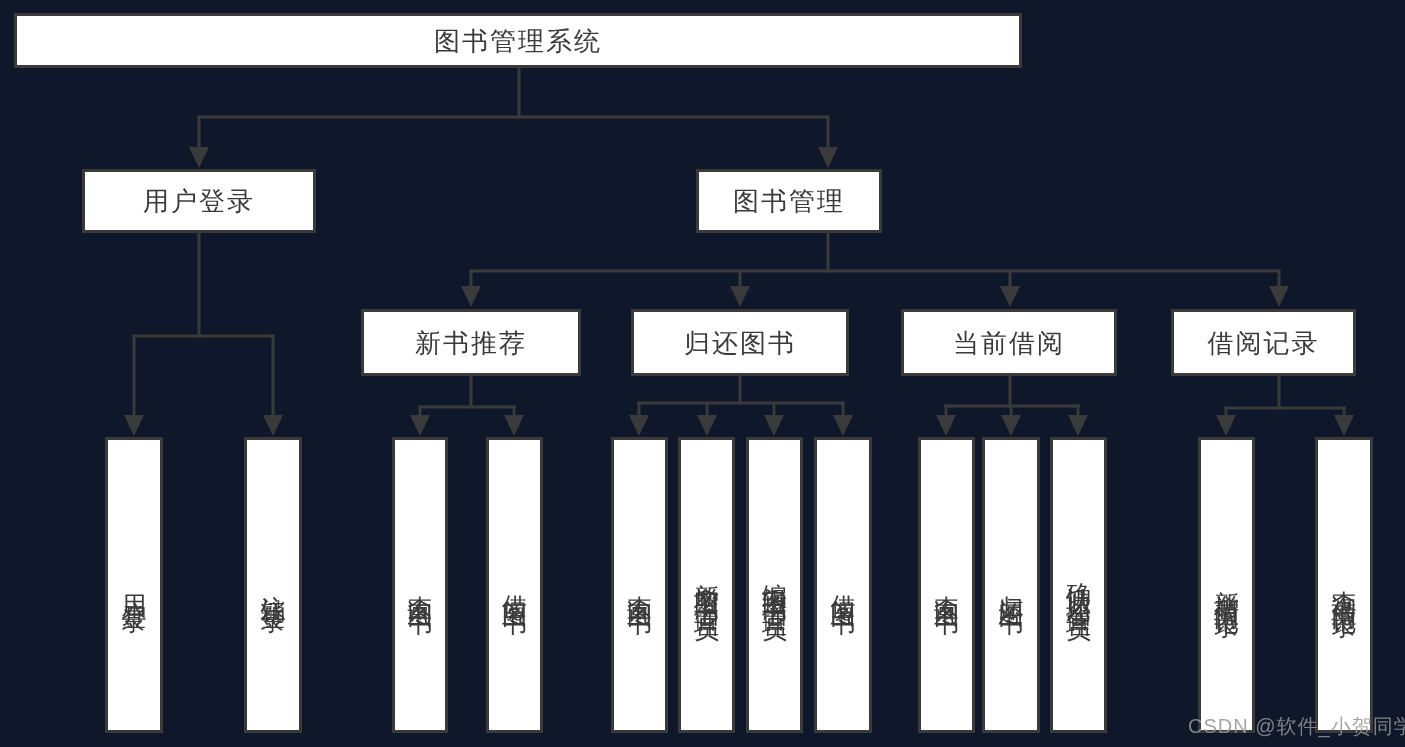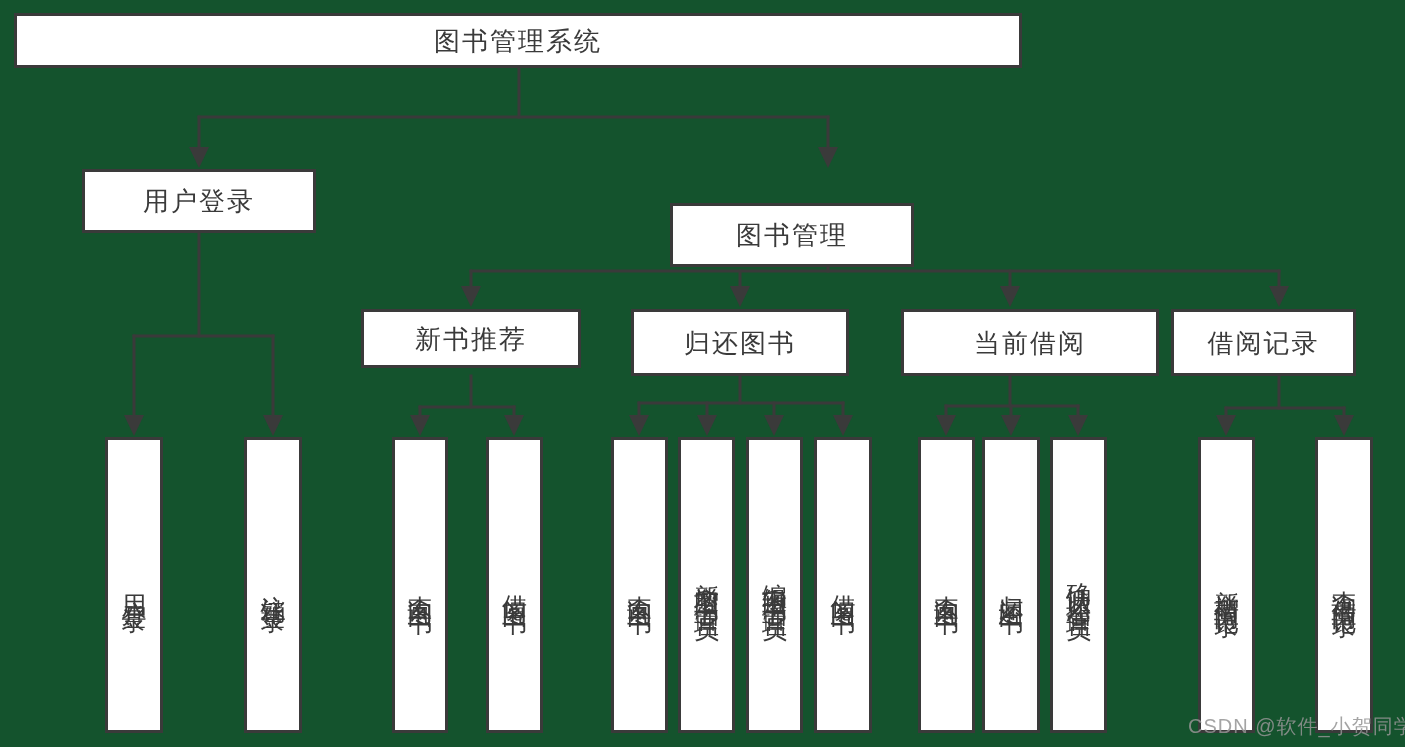--- a/index.html
+++ b/index.html
@@ -1,19 +1,19 @@
 <!DOCTYPE html>
 <html><head>
 <meta charset="utf-8">
 <style>
   html,body{margin:0;padding:0;background:#ffffff;}
   .canvas{
     position:relative;
     width:1405px;height:747px;
-    background:#14532d;
+    background:#0f172a;
     font-family:"Liberation Sans","DejaVu Sans",sans-serif;
     color:#3a3a3a;
     overflow:hidden;
   }
   svg.connectors{position:absolute;left:0;top:0;z-index:1;}
   .box{
     position:absolute;
     box-sizing:border-box;
     border:3px solid #3a3a3a;
     background:#ffffff;
@@ -31,24 +31,24 @@
     writing-mode:vertical-rl;
     text-orientation:mixed;
     font-size:25px;
     letter-spacing:5px;
     line-height:1;
     white-space:nowrap;
   }
   
   #n-root{left:14px;top:13px;width:1008px;height:55px;}
   #n-user-login{left:82px;top:169px;width:234px;height:64px;}
-  #n-book-mgmt{left:670px;top:169px;width:244px;height:64px;margin-top:34px;}
-  #n-new-book-rec{left:361px;top:309px;width:220px;height:59px;}
+  #n-book-mgmt{left:696px;top:169px;width:186px;height:64px;}
+  #n-new-book-rec{left:361px;top:309px;width:220px;height:67px;}
   #n-book-borrow{left:631px;top:309px;width:218px;height:67px;}
-  #n-current-borrow{left:901px;top:309px;width:258px;height:67px;}
+  #n-current-borrow{left:901px;top:309px;width:216px;height:67px;}
   #n-borrow-records{left:1171px;top:309px;width:185px;height:67px;}
   
   #l-user-login{left:105px;width:58px;}
   #l-logout{left:244px;width:58px;}
   #l-query-book-rec{left:392px;width:56px;}
   #l-borrow-book-rec{left:486px;width:57px;}
   #l-query-book-borrow{left:611px;width:57px;}
   #l-add-book{left:678px;width:57px;}
   #l-edit-book{left:746px;width:57px;}
   #l-borrow-book{left:814px;width:58px;}

